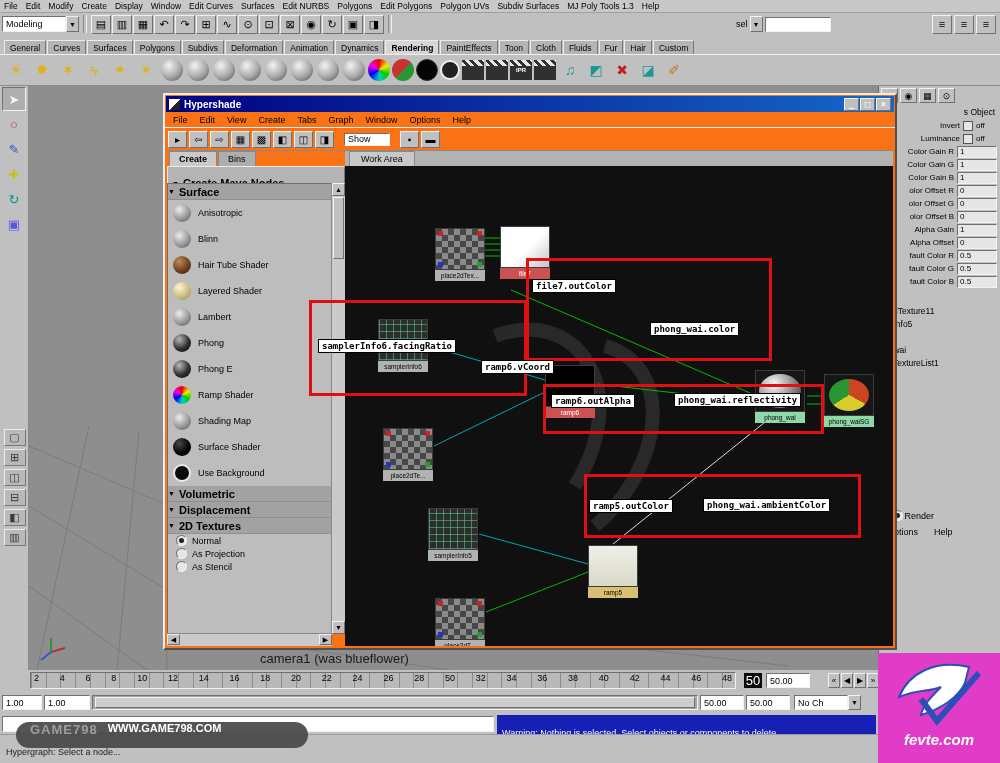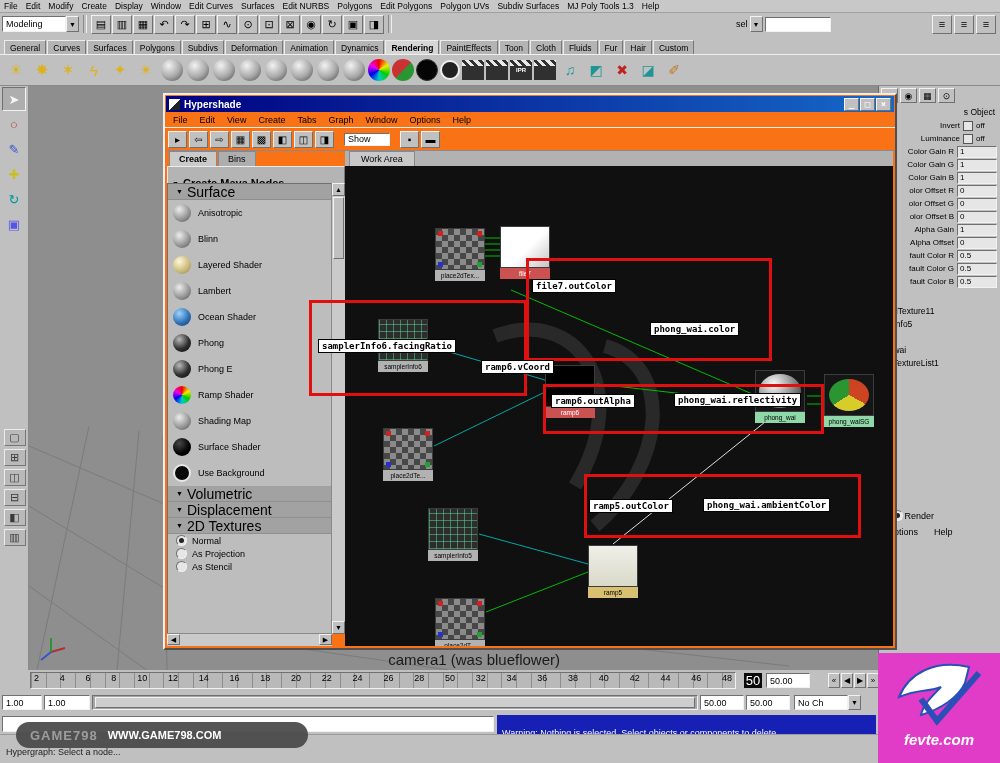--- a/index.html
+++ b/index.html
@@ -35,21 +35,21 @@
   .si.orange{color:#c07820;font-size:14px}
   
   #toolbox{position:absolute;left:0;top:86px;width:29px;height:584px;background:#c0c0c0;border-right:1px solid #8a8a8a;box-sizing:border-box}
   .tool{width:24px;height:24px;margin:1px auto;font-size:13px;background:#c0c0c0}
   .tool.active{border:1px solid;border-color:#707070 #f2f2f2 #f2f2f2 #707070;background:#aeaeae}
   .c-white{color:#f5f5f5}.c-red{color:#b03030}.c-blue{color:#3355cc}.c-yellow{color:#c8c020}.c-cyan{color:#009898}.c-blue2{color:#5555e8}
   #layouts{position:absolute;left:0;top:340px;width:29px}
   .lay{width:22px;height:17px;font-size:11px;color:#3a3a3a;background:#b9b9b9;border:1px solid;border-color:#ececec #777 #777 #ececec;margin:3px auto;display:flex;align-items:center;justify-content:center;box-sizing:border-box}
   
   #viewport{position:absolute;left:29px;top:86px;width:849px;height:584px;background:#8e8e8e;overflow:hidden}
-  #cameralabel{position:absolute;left:231px;top:565px;width:300px;text-align:right;font-size:15px;color:#1a1a1a}
+  #cameralabel{position:absolute;left:231px;top:565px;width:300px;text-align:left;font-size:13px;color:#1a1a1a}
   
   #aepanel{position:absolute;left:878px;top:86px;width:122px;height:569px;background:#c0c0c0;border-left:1px solid #6a6a6a;box-sizing:border-box;z-index:1}
   .aehead{display:flex;gap:2px;padding:2px}
   .aebtn{width:17px;height:15px;font-size:9px}
   .aeobj{text-align:right;padding:2px 5px;font-size:8.5px}
   .aerow{display:flex;align-items:center;height:13px;padding:0 3px;gap:3px;justify-content:flex-end}
   .alab{font-size:8px;text-align:right;white-space:nowrap;overflow:hidden;flex:1}
   .val.num{width:34px;height:10px;background:#e6e6e6;border:1px solid;border-color:#707070 #f2f2f2 #f2f2f2 #707070;font-size:8px;padding:0 2px;flex:none}
   .val.check{font-size:8px;display:flex;align-items:center;gap:3px;width:34px;flex:none}
   .val.check::before{content:"";width:8px;height:8px;background:#e6e6e6;border:1px solid #555;display:inline-block}
@@ -70,21 +70,21 @@
   .htools{height:22px;display:flex;align-items:center;gap:2px;padding:0 3px;border-top:1px solid #efefef;border-bottom:1px solid #8a8a8a}
   .hbtn{width:19px;height:17px;font-size:10px}
   .showf{width:46px;height:13px;margin-left:8px}
   #hleft{position:absolute;left:2px;top:56px;width:178px;bottom:2px}
   .ptabs{height:15px;display:flex;gap:1px;padding-left:2px}
   .ptab{padding:0 9px;font-size:9px;background:#aeaeae;border:1px solid #888;border-bottom:none;display:flex;align-items:center}
   .ptab.active{background:#cacaca;font-weight:bold}
   .createbar{height:15px;display:flex;align-items:center;font-weight:bold;font-size:11px;background:#b4b4b4;border:1px solid;border-color:#ececec #777 #777 #ececec;padding:16px 4px;gap:4px;box-sizing:border-box}
   .createbar::before{content:"▼";font-size:7px}
   .hlist{position:absolute;top:32px;left:0;right:13px;bottom:12px;background:#bdbdbd;border:1px solid;border-color:#707070 #f2f2f2 #f2f2f2 #707070;overflow:hidden}
-  .secheader{height:15px;background:#a2a2a2;display:flex;align-items:center;font-weight:normal;font-size:14px;padding:0 8px;gap:4px;border-bottom:1px solid #8f8f8f}
+  .secheader{height:15px;background:#a2a2a2;display:flex;align-items:center;font-weight:bold;font-size:11px;padding:0 0;gap:4px;border-bottom:1px solid #8f8f8f}
   .secheader::before{content:"▼";font-size:7px}
   .litem{height:26px;display:flex;align-items:center;gap:7px;padding:0 5px}
   .lsw{width:18px;height:18px;border-radius:50%;flex:none}
   .sphere-gray{background:radial-gradient(circle at 35% 30%,#ececec,#9a9a9a 55%,#4f4f4f)}
   .sphere-brown{background:radial-gradient(circle at 35% 30%,#c08a58,#6a3c1a 60%,#3a200c)}
   .sphere-cream{background:radial-gradient(circle at 35% 30%,#fff8d8,#c8b878 60%,#8a7c46)}
   .sphere-ocean{background:radial-gradient(circle at 35% 30%,#9cd4ff,#2a6ab0 60%,#133c6e)}
   .sphere-dark{background:radial-gradient(circle at 35% 30%,#b9b9b9,#303030 55%,#050505)}
   .sphere-rainbow{background:conic-gradient(#e00,#ee0,#0c0,#0cc,#00e,#e0e,#e00)}
   .sphere-black{background:radial-gradient(circle at 35% 30%,#484848,#000 60%)}
@@ -129,21 +129,21 @@
   .rngf{position:absolute;top:3px;height:15px}
   #trough{position:absolute;left:92px;top:3px;width:606px;height:15px;background:#a5a5a5;border:1px solid;border-color:#707070 #f2f2f2 #f2f2f2 #707070;box-sizing:border-box}
   #rhandle{position:absolute;left:2px;top:1px;bottom:1px;right:2px;background:#cecece;border:1px solid;border-color:#f2f2f2 #707070 #707070 #f2f2f2}
   #charsel{position:absolute;left:794px;top:3px;display:flex}
   #cmdrow{position:absolute;left:0;top:714px;width:1000px;height:20px;background:#c0c0c0}
   #cmdin{position:absolute;left:2px;top:2px;width:492px;height:16px}
   #warn{position:absolute;left:497px;top:1px;width:379px;height:18px;background:#1620b4;color:#fff;font-size:9px;display:flex;align-items:center;padding:18px 5px;box-sizing:border-box;white-space:nowrap;overflow:hidden}
   #helprow{position:absolute;left:0;top:734px;width:1000px;height:29px;background:#c0c0c0;border-top:1px solid #9a9a9a;box-sizing:border-box}
   #helptxt{position:absolute;left:6px;top:12px;font-size:9px;color:#222}
   
-  #gamewm{position:absolute;left:16px;top:722px;width:292px;height:26px;border-radius:13px;background:rgba(72,72,72,.93);display:flex;align-items:center;gap:10px;padding:0 14px;box-sizing:border-box;z-index:40}
+  #gamewm{position:absolute;left:16px;top:722px;width:292px;height:26px;border-radius:13px;background:rgba(72,72,72,.93);display:flex;align-items:flex-start;gap:10px;padding:0 14px;box-sizing:border-box;z-index:40}
   .gname{color:#9d9d9d;font-weight:bold;font-size:13px;letter-spacing:1px}
   .gurl{color:#fff;font-weight:bold;font-size:11px}
   #fevte{position:absolute;left:878px;top:653px;width:122px;height:110px;background:#e03cc8;z-index:40;text-align:center}
   .fevtxt{color:#fff;font-weight:bold;font-size:15px;margin-top:0px;font-style:italic}
 </style>
 </head>
 <body>
 
 <div id="screen">
 
@@ -450,35 +450,35 @@
             <div class="litem">
               <span class="lsw sphere-gray"></span>
               <span>Anisotropic</span>
             </div>
 
             <div class="litem">
               <span class="lsw sphere-gray"></span>
               <span>Blinn</span>
             </div>
 
+            <div class="litem">
+              <span class="lsw sphere-brown"></span>
+              <span>Hair Tube Shader</span>
+            </div>
 
             <div class="litem">
               <span class="lsw sphere-cream"></span>
               <span>Layered Shader</span>
             </div>
 
             <div class="litem">
               <span class="lsw sphere-gray"></span>
               <span>Lambert</span>
             </div>
 
-            <div class="litem">
-              <span class="lsw sphere-ocean"></span>
-              <span>Ocean Shader</span>
-            </div>
 
             <div class="litem">
               <span class="lsw sphere-dark"></span>
               <span>Phong</span>
             </div>
 
             <div class="litem">
               <span class="lsw sphere-dark"></span>
               <span>Phong E</span>
             </div>

